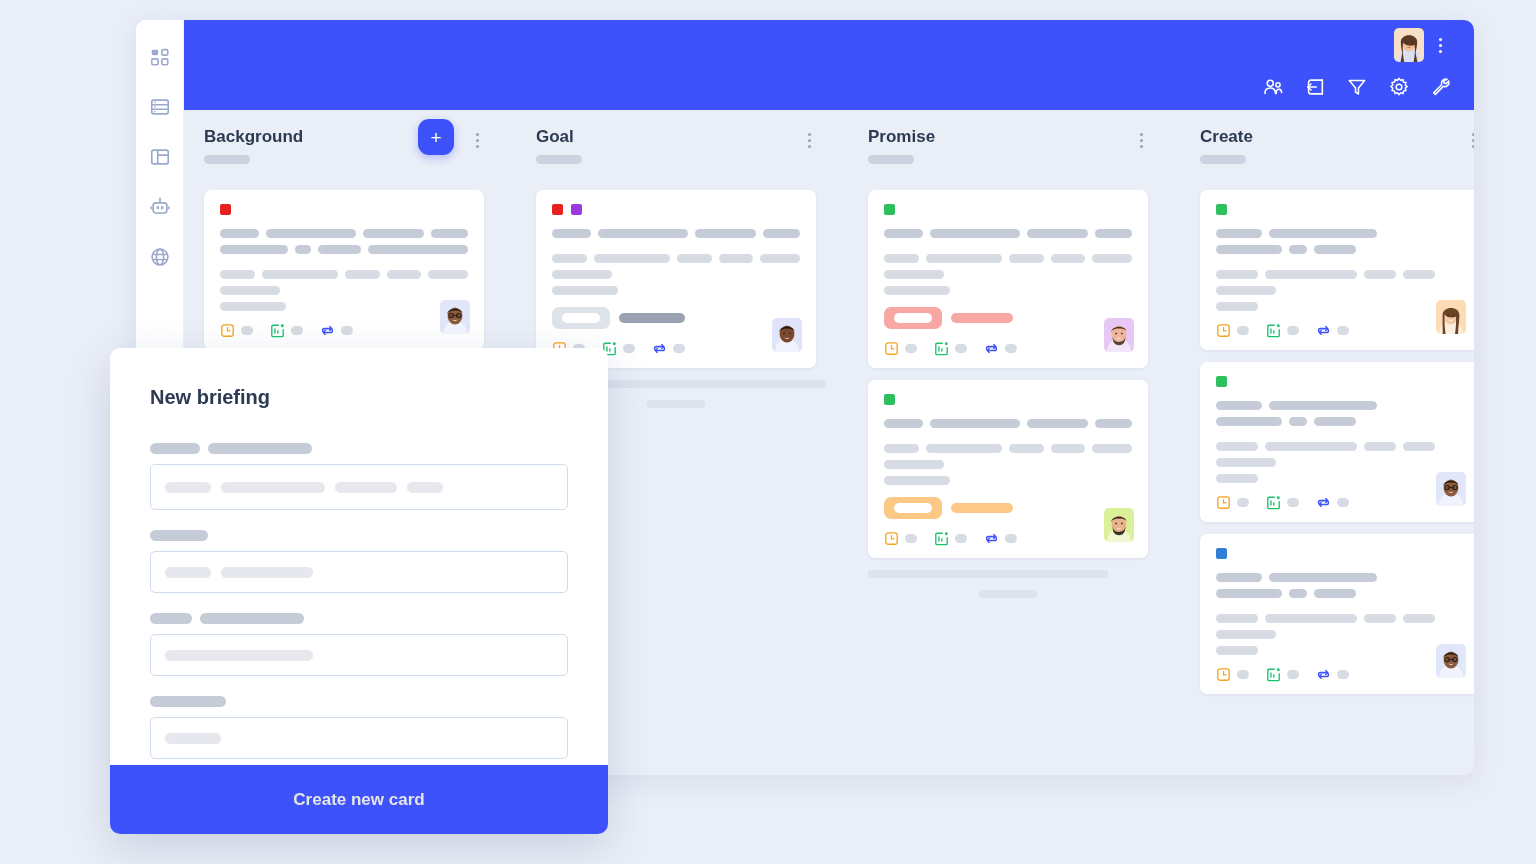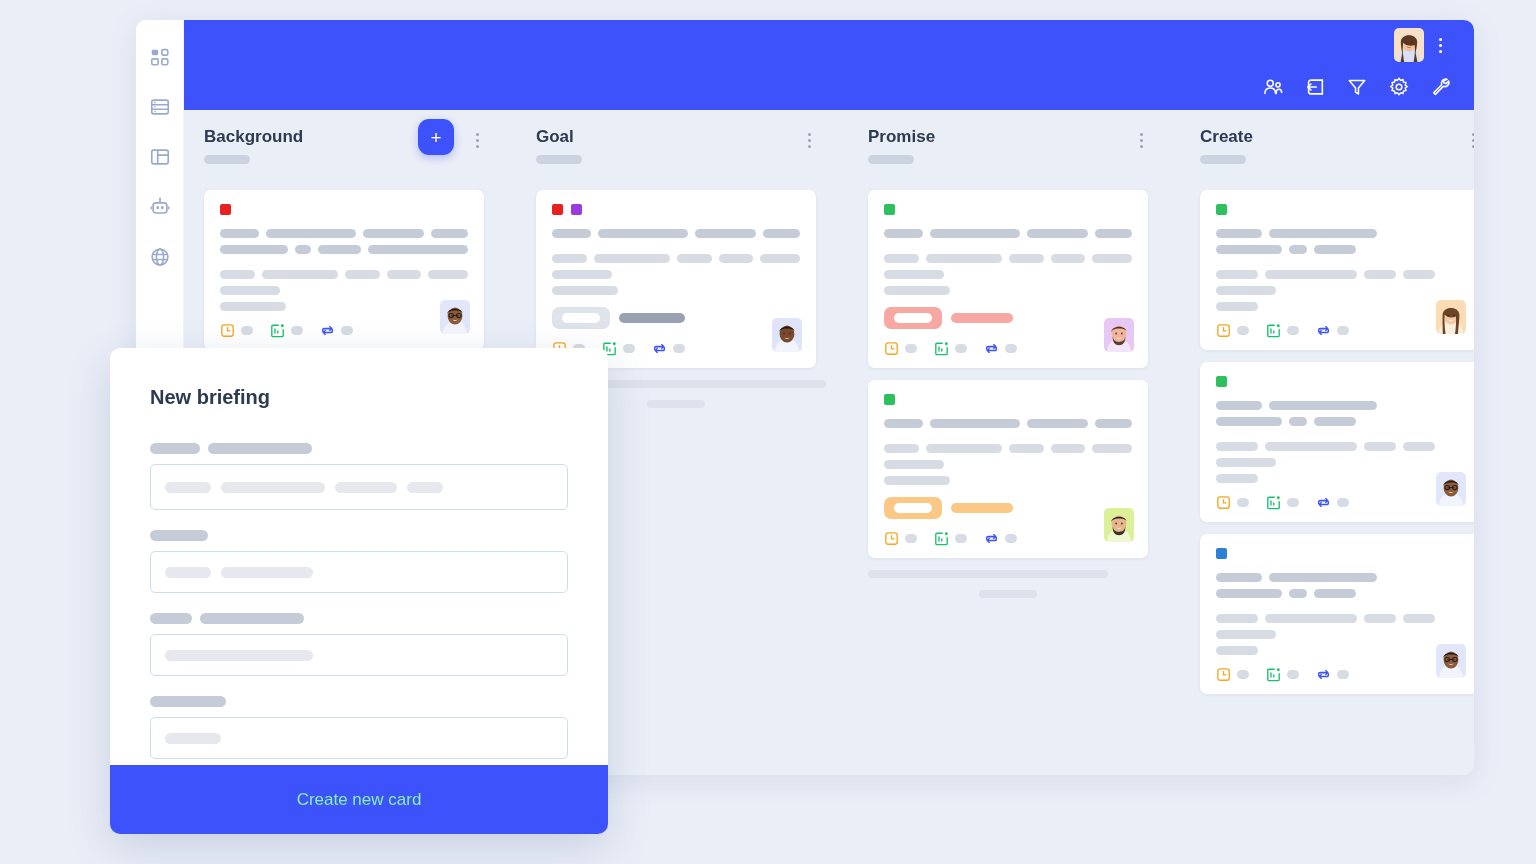--- a/index.html
+++ b/index.html
@@ -179,21 +179,21 @@
     border: 1px solid #cfdcf0; border-radius: 5px;
     background: #fff;
     display: flex; align-items: center; gap: 10px;
     padding: 0 14px;
   }
   .field-input i { height: 11px; border-radius: 6px; background: #e6e8ed; display: block; }
   .modal-cta {
     position: absolute; left: 0; bottom: 0;
     width: 100%; height: 69px;
     background: #3d52fb; border: none;
-    color: #86efac; font-size: 17px; font-weight: 400;
+    color: #e5e5e5; font-size: 17px; font-weight: 700;
     cursor: pointer;
     display: flex; align-items: center; justify-content: center;
   }
 
   .face { width: 100%; height: 100%; display: block; }
 </style>
 </head>
 <body>
 
 <div class="app-window">

